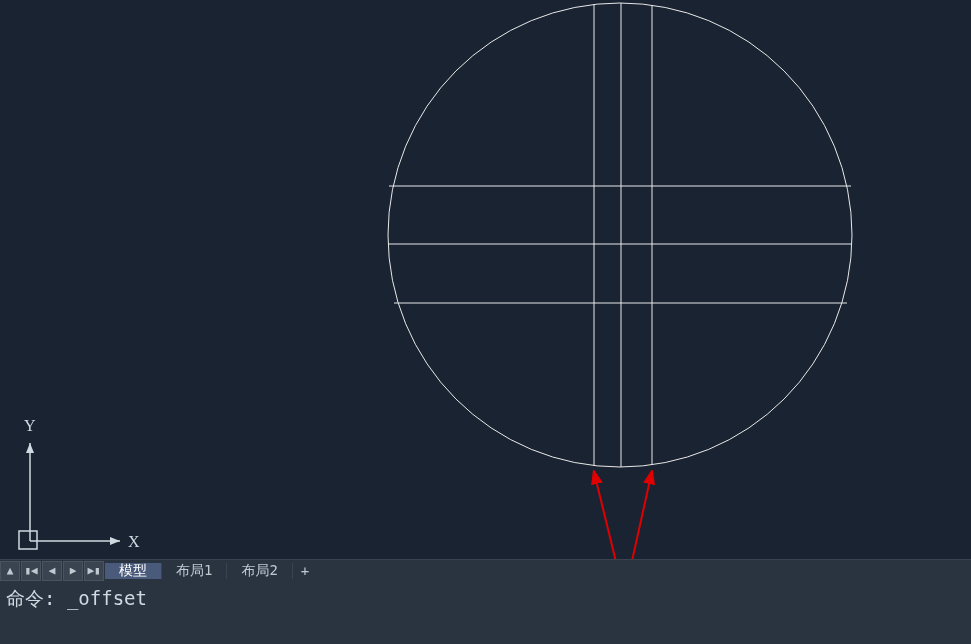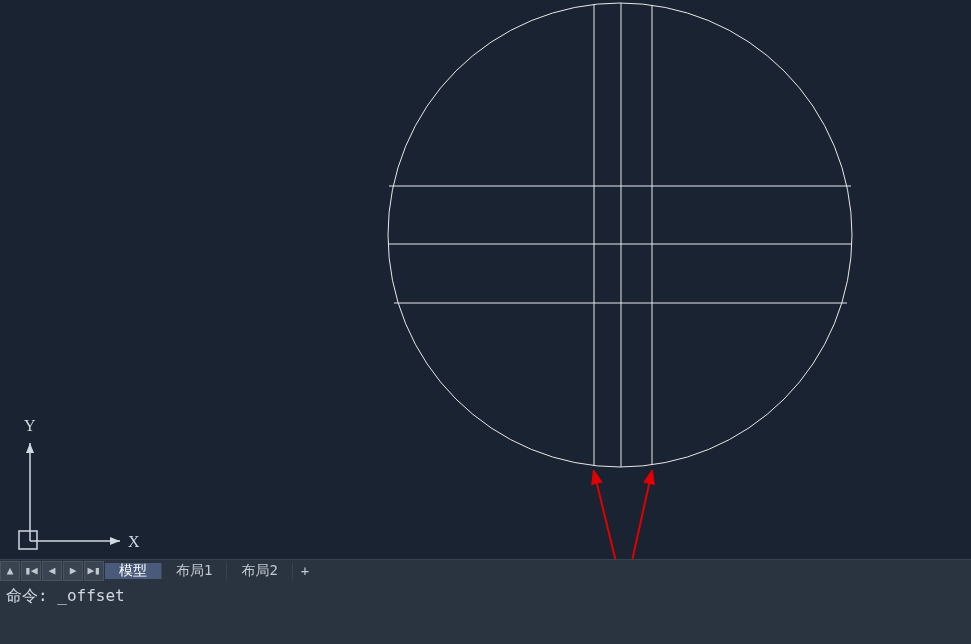--- a/index.html
+++ b/index.html
@@ -78,21 +78,21 @@
       cursor: pointer;
     }
     .command-area {
       position: absolute;
       top: 581px;
       left: 0;
       width: 971px;
       height: 63px;
       background: #2a3441;
       color: #d0d8e0;
-      font-size: 16px;
+      font-size: 19px;
       font-family: "SimSun", monospace;
       padding: 4px 6px;
       line-height: 1.4;
     }
     .cmd-line {
       white-space: pre;
     }
     .input-highlight {
       border: 2px solid #e00000;
       padding: 0 4px 0 2px;

